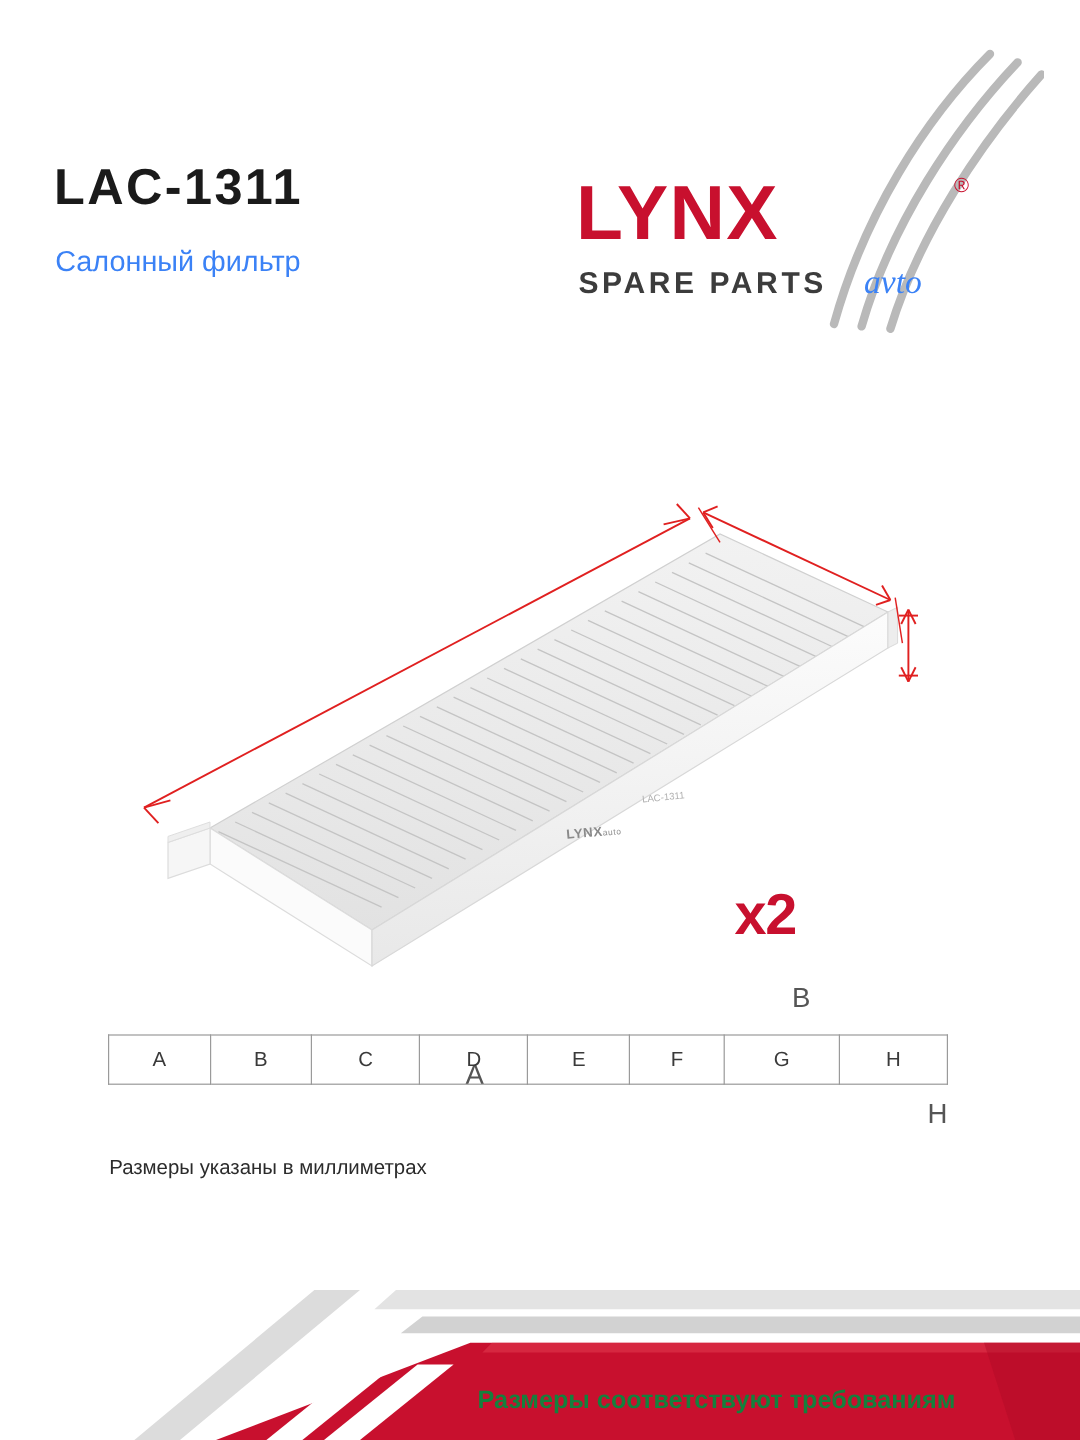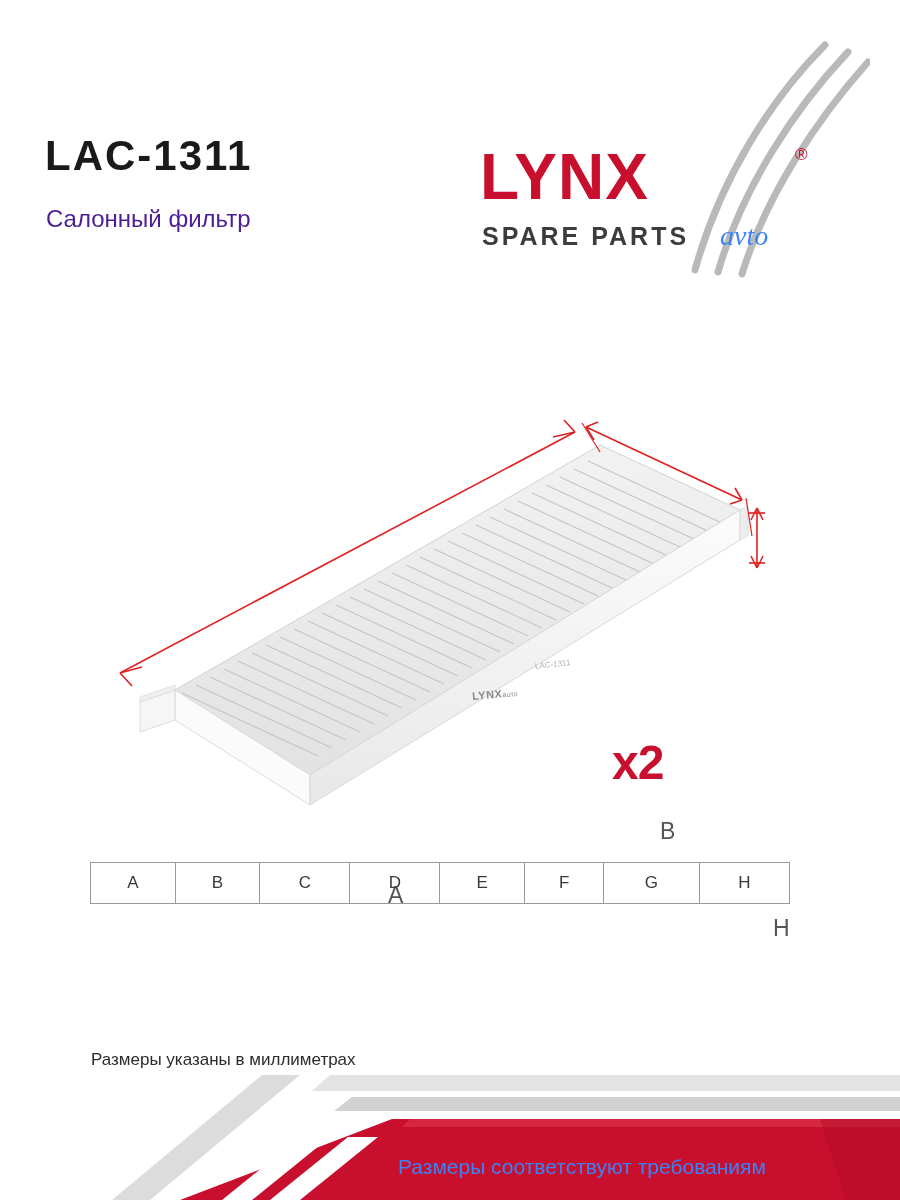--- a/index.html
+++ b/index.html
@@ -29,21 +29,21 @@
     font-size: 42px;
     font-weight: bold;
     letter-spacing: 2px;
     color: #1a1a1a;
   }
   .part-title {
     position: absolute;
     left: 46px;
     top: 205px;
     font-size: 24px;
-    color: #4c1d95;
+    color: #3b82f6;
   }
 
   
   .brand {
     position: absolute;
     left: 470px;
     top: 40px;
     width: 400px;
     height: 240px;
   }
@@ -162,41 +162,41 @@
     font-size: 17px;
   }
   .dim-table tr.vals td {
     height: 46px;
     font-size: 25px;
   }
 
   .units-note {
     position: absolute;
     left: 91px;
-    top: 1050px;
+    top: 963px;
     font-size: 17px;
     color: #2b2b2b;
   }
 
   
   .footer {
     position: absolute;
     left: 0;
     top: 1075px;
     width: 900px;
     height: 125px;
     overflow: hidden;
   }
   .footer-text {
     position: absolute;
     left: 398px;
     top: 1155px;
     font-size: 21px;
-    font-weight: normal;
-    color: #3b82f6;
+    font-weight: bold;
+    color: #15803d;
     z-index: 5;
   }
 </style>
 </head>
 <body>
 
 <div class="header">
 
   <div class="part-number">LAC-1311</div>
   <div class="part-title">Салонный фильтр</div>

